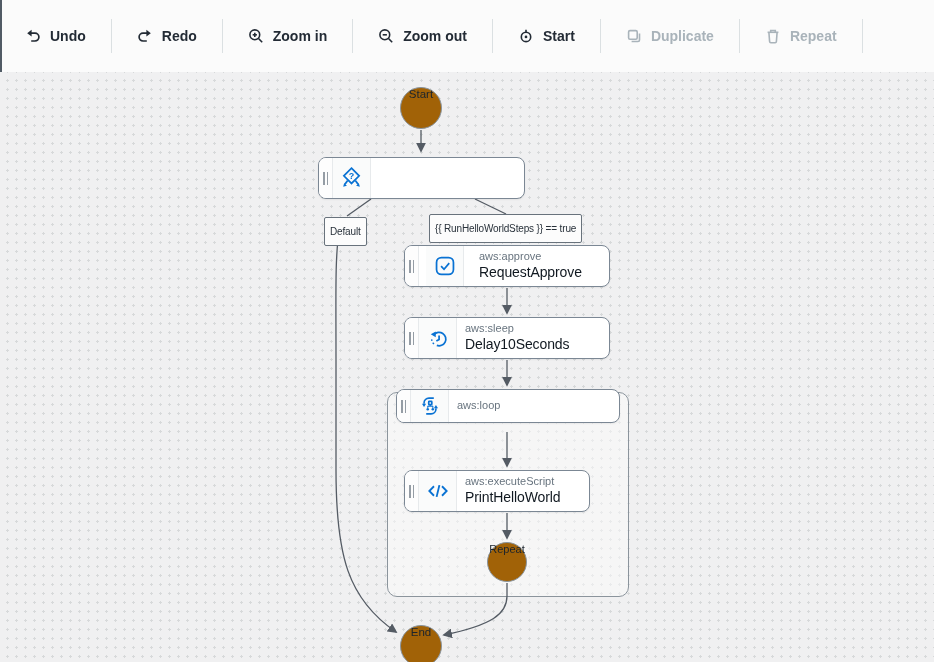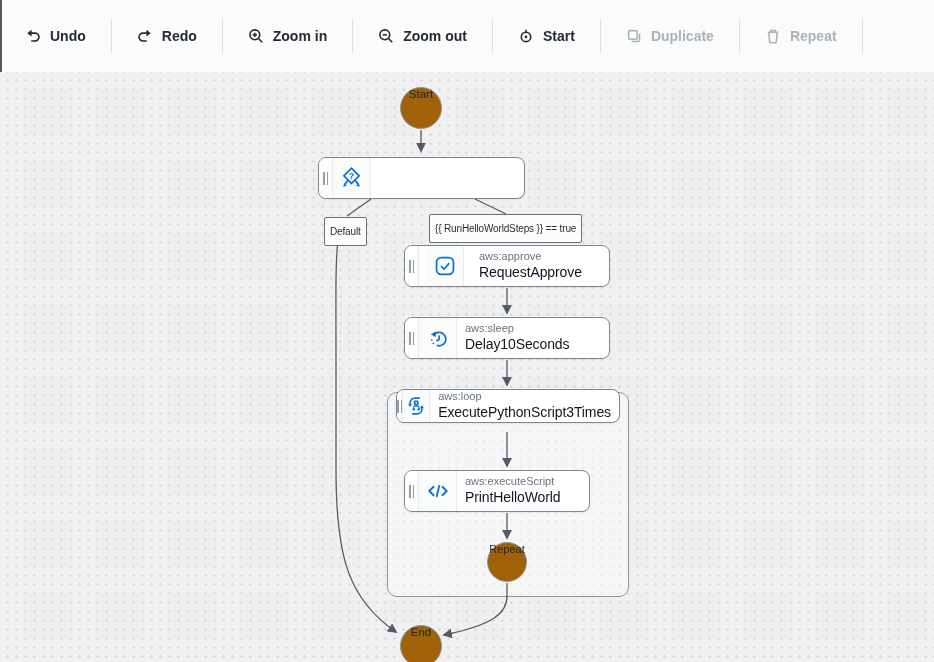--- a/index.html
+++ b/index.html
@@ -237,21 +237,20 @@
         <path d="M8.5 19.3 H13 A4.5 4.5 0 0 0 17.5 14.8 V14"></path>
         <path d="M15.6 14 L19.4 14 L17.5 11 Z" fill="#0972d3" stroke="none"></path>
         <rect x="10.8" y="7.7" width="2.9" height="2.9" rx="0.5"></rect>
         <path d="M12.2 10.6 v1.6 M9.9 12.2 h4.7 M9.9 12.2 v1.4 M14.6 12.2 v1.4" stroke-width="1.2"></path>
         <circle cx="9.9" cy="15" r="1.15" fill="#0972d3" stroke="none"></circle>
         <circle cx="14.6" cy="15" r="1.15" fill="#0972d3" stroke="none"></circle>
       </svg>
     </div>
     <div class="txt">
       <span class="type">aws:loop</span>
-      <span class="name">ExecutePythonScript3Times</span>
     </div>
   </div>
 
   <div class="node" style="left:404px; top:470px; width:186px; height:42px;">
     <div class="grip">
         <i></i>
         <i></i>
       </div>
     <div class="icon-cell">
       <svg width="26" height="26" viewBox="0 0 24 24" fill="none" stroke="#0972d3" stroke-width="1.7">

